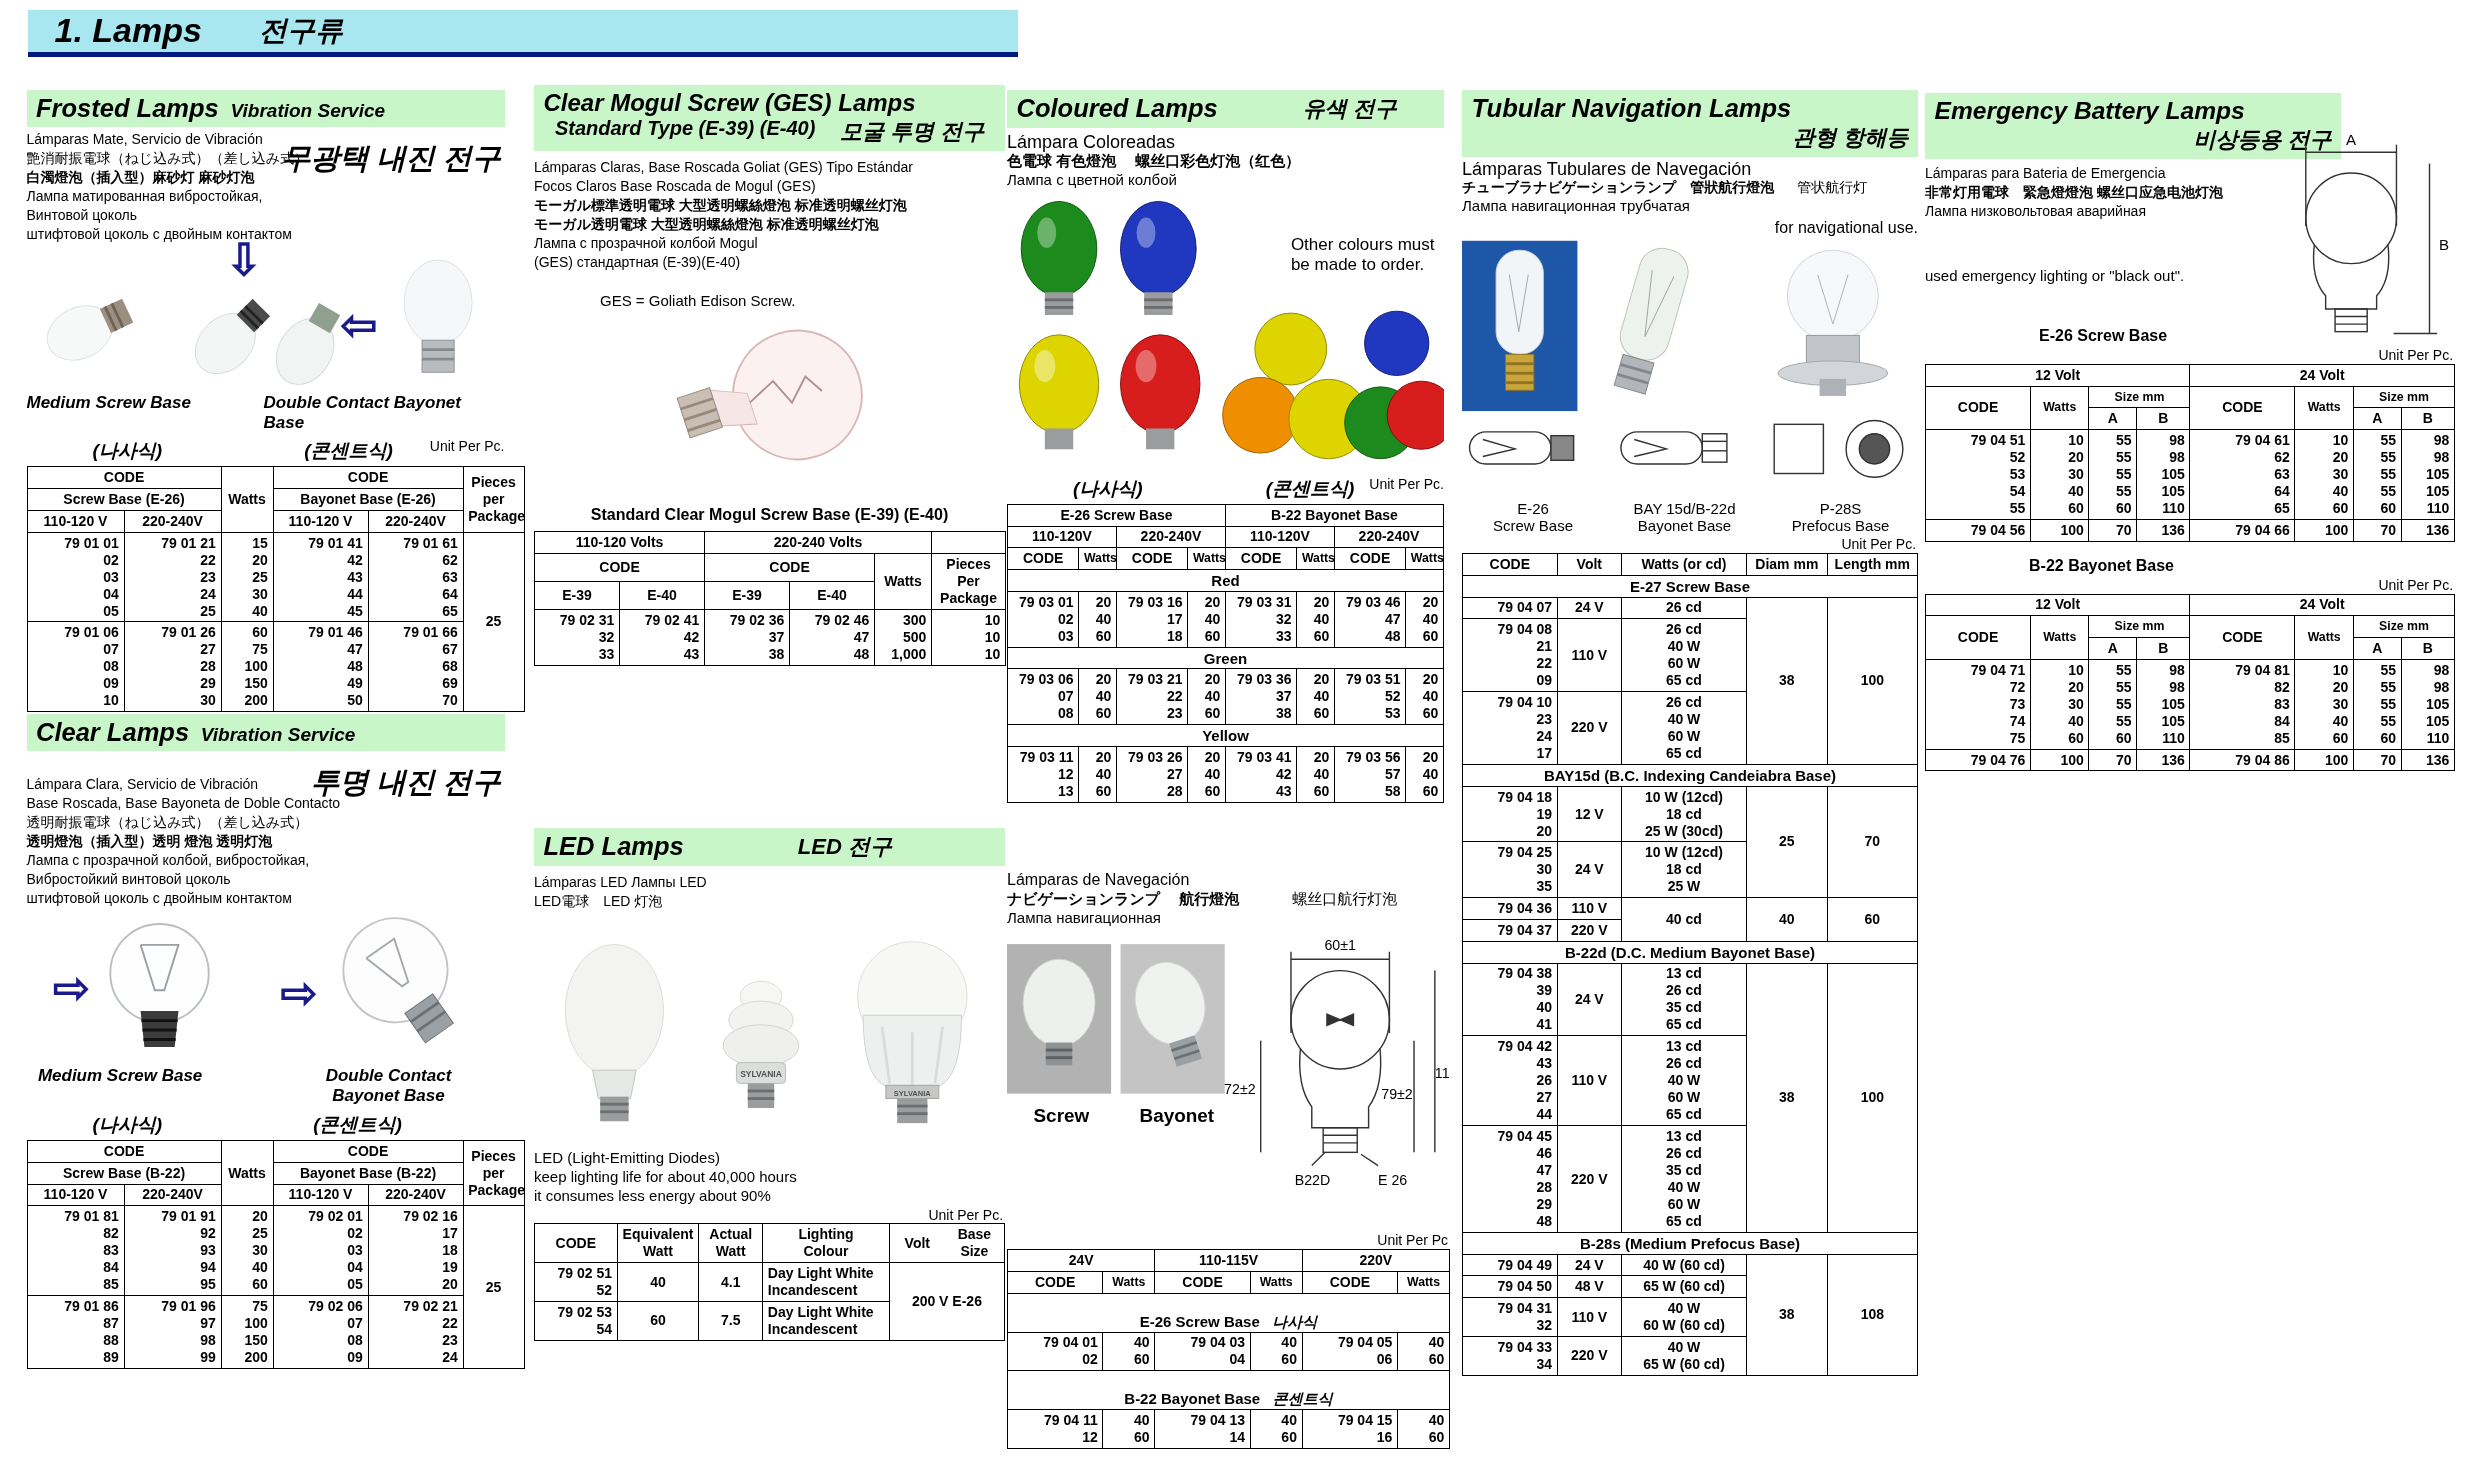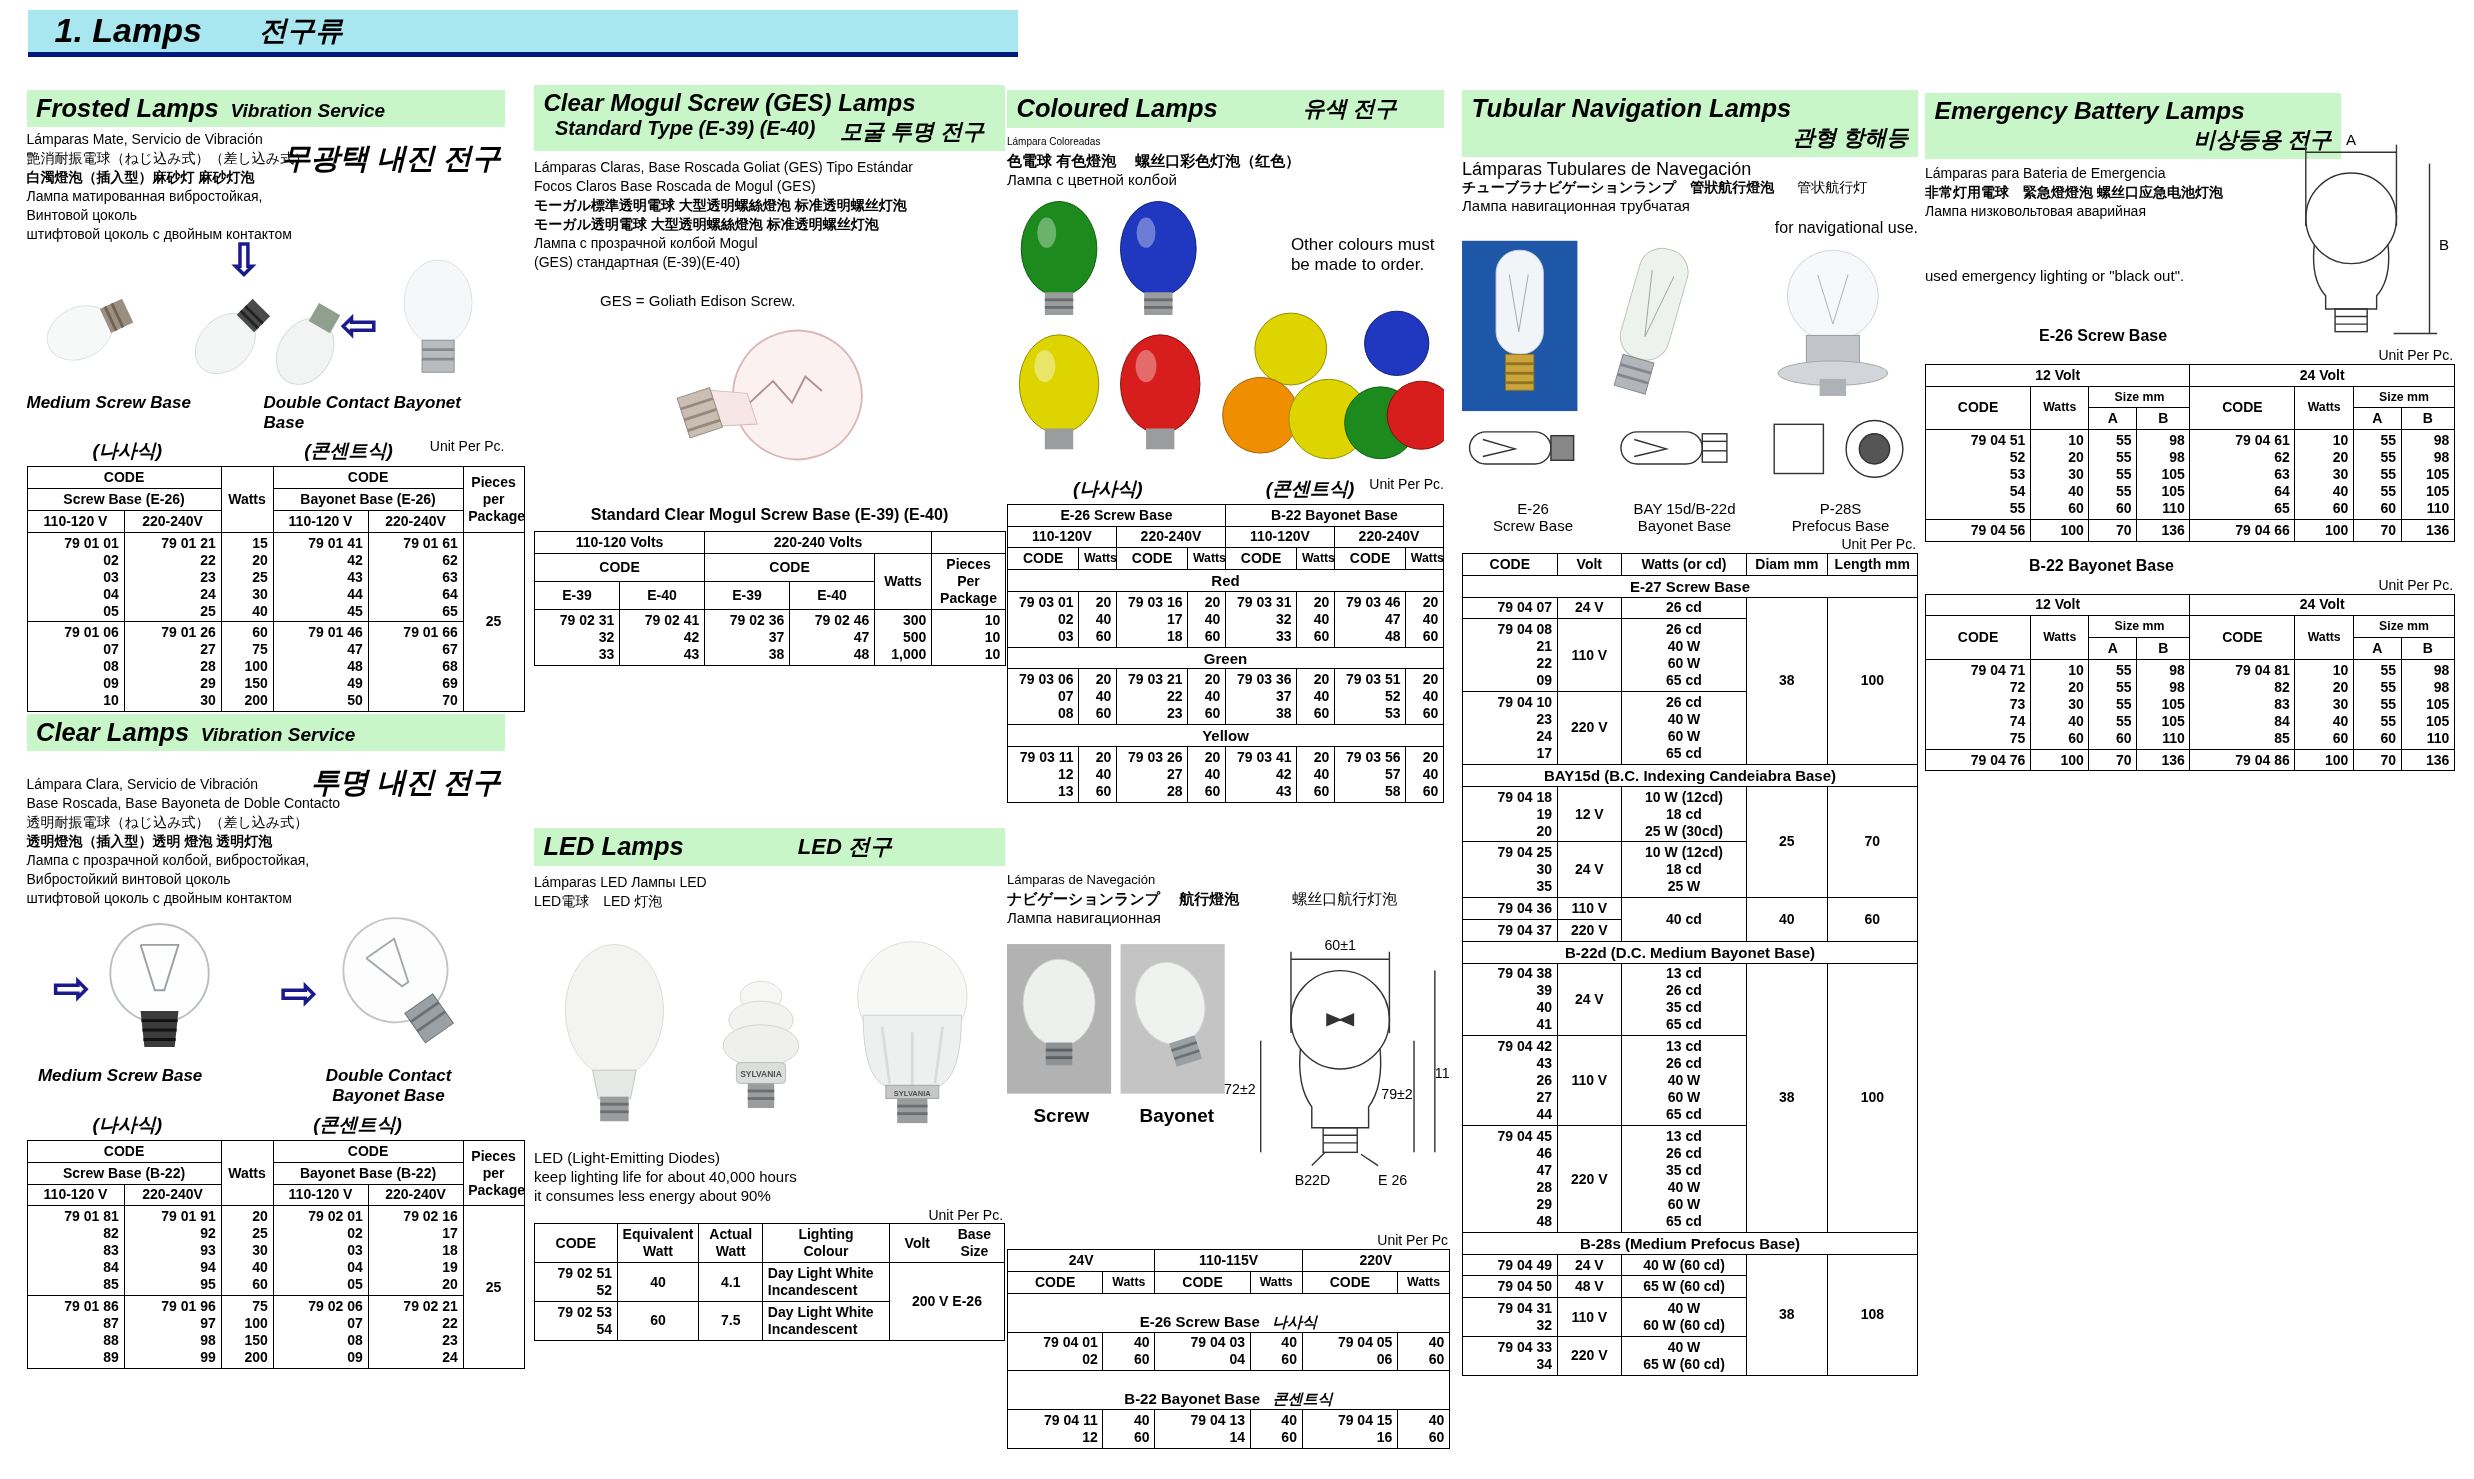--- a/index.html
+++ b/index.html
@@ -479,21 +479,21 @@
     </tr>
   </tbody>
     </table>
 </section>
 
 <section style="left:1007px;top:90px;width:437px;">
   <div class="band" style="display:flex;gap:85px;">
     <span class="bt">Coloured Lamps</span>
     <span class="bko" style="align-self:center;">유색 전구</span>
   </div>
-  <p class="d" style="margin-top:5.7px;font-size:10px;">Lámpara Coloreadas</p>
+  <p class="d" style="margin-top:5.7px;font-size:18px;">Lámpara Coloreadas</p>
   <p class="d cjk" style="font-size:15px;">色電球  有色燈泡　 螺丝口彩色灯泡（红色）</p>
   <p class="d" style="font-size:15px;">Лампа с цветной колбой</p>
   <div class="photo" style="height:284px;">
     <svg width="437" height="284" viewBox="0 0 462 300">
       <g>
         <ellipse cx="55" cy="62" rx="40" ry="50" stroke="#0d5a0d" fill="#1d8a1d"></ellipse>
         <ellipse cx="42" cy="45" rx="10" ry="16" fill="#ffffff" opacity="0.35"></ellipse>
         <rect x="40" y="108" width="30" height="24" fill="#9a9c9e"></rect>
         <line x1="40" y1="116" x2="70" y2="116" stroke="#6a6c6e" stroke-width="3"></line>
         <line x1="40" y1="124" x2="70" y2="124" stroke="#6a6c6e" stroke-width="3"></line>
@@ -649,21 +649,21 @@
 58</td>
       <td class="num">20
 40
 60</td>
     </tr>
   </tbody>
     </table>
 </section>
 
 <section style="left:1007px;top:868px;width:443px;">
-  <p class="d" style="margin-top:2.8px;font-size:13px;">Lámparas de Navegación</p>
+  <p class="d" style="margin-top:2.8px;font-size:16px;">Lámparas de Navegación</p>
   <p class="d cjk" style="font-size:15px;">
     <span>ナビゲーションランプ　 航行燈泡</span><span style="margin-left:53px;font-weight:normal;">螺丝口航行灯泡</span></p>
   <p class="d" style="font-size:15px;">Лампа навигационная</p>
   <div class="photo" style="height:303px;">
     <svg width="443" height="303" viewBox="0 0 468 320">
       <rect x="0" y="18" width="110" height="158" fill="#b2b2b2"></rect>
       <g>
         <ellipse cx="55" cy="80" rx="38" ry="46" fill="#eef0ee" stroke="#cfd2cf"></ellipse>
         <rect x="41" y="122" width="28" height="24" fill="#8f9294"></rect>
         <line x1="41" y1="130" x2="69" y2="130" stroke="#5e6062" stroke-width="3"></line>

